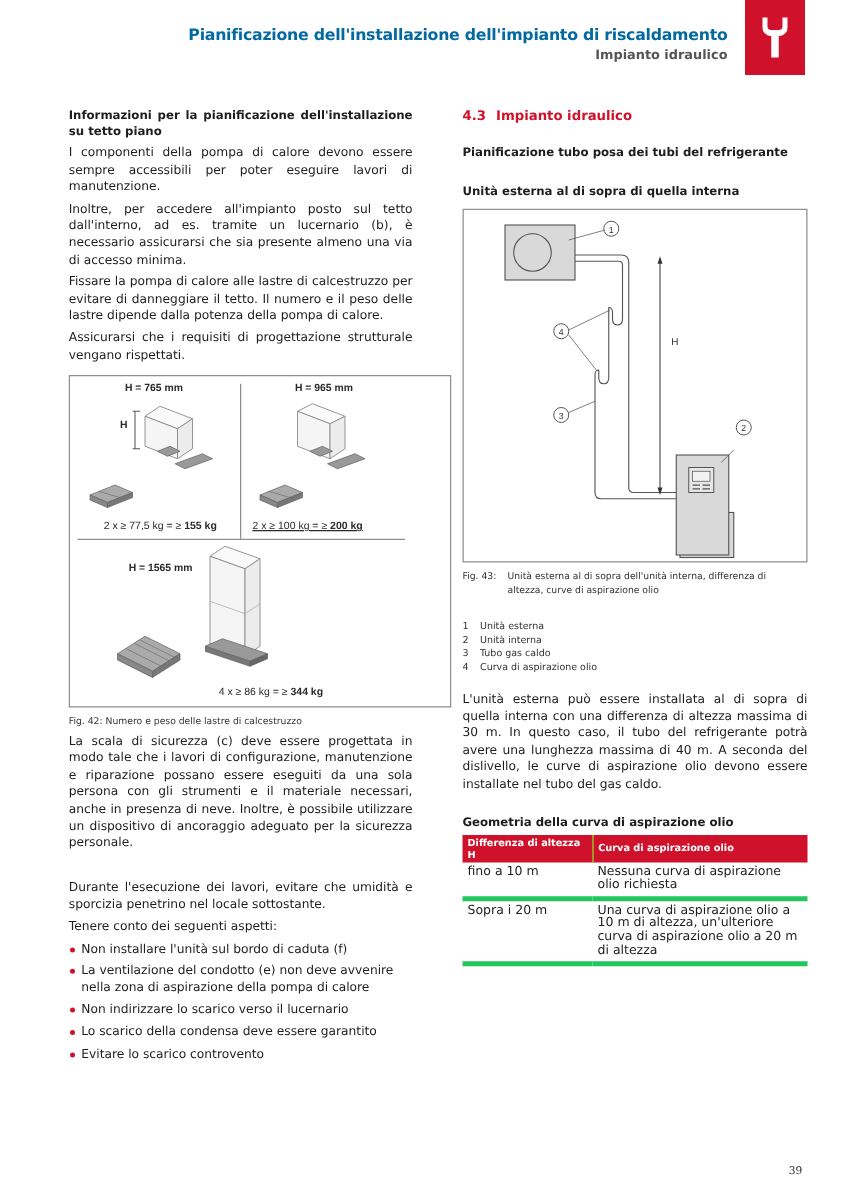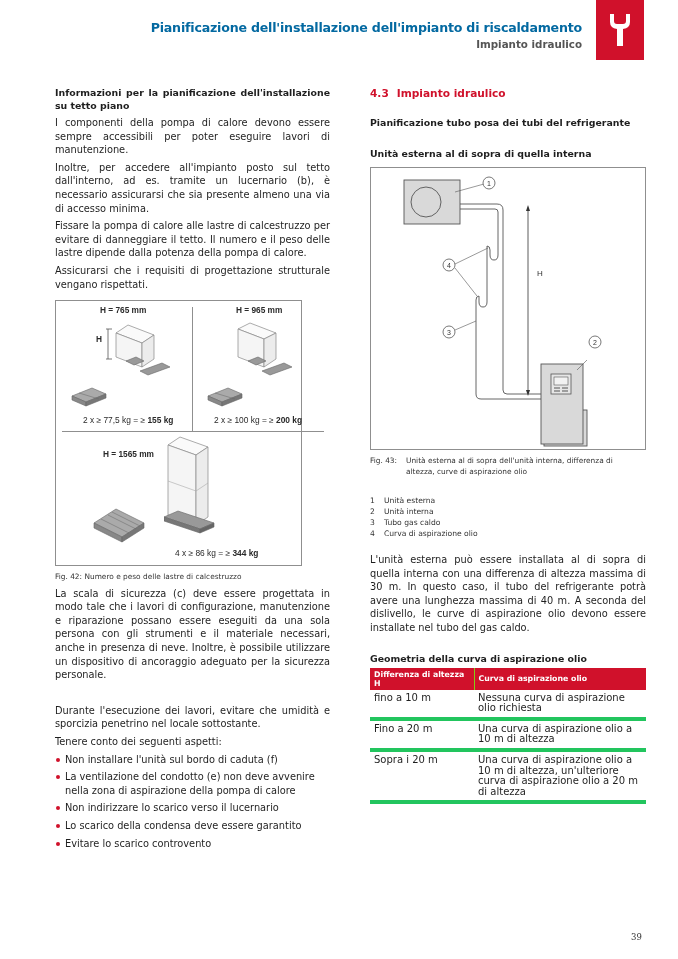--- a/index.html
+++ b/index.html
@@ -11,21 +11,21 @@
   .page-header .subtitle { font-size: 10.3px; font-weight: bold; color: #555555; margin-top: 3px; }
   .header-tab { position: absolute; top: 0; left: 596px; width: 48px; height: 60px; background: #d0112b; }
   .header-tab svg { position: absolute; left: 12px; top: 12px; }
 
   .col-left { position: absolute; left: 55px; top: 86px; width: 275px; }
   .col-right { position: absolute; left: 370px; top: 86px; width: 276px; }
 
   .heading-bold { font-size: 9.4px; font-weight: bold; line-height: 13px; text-align: justify; }
   .para { font-size: 9.8px; line-height: 13.6px; text-align: justify; margin-top: 4px; }
 
-  .fig42 { position: relative; width: 247px; height: 266px; border: 1px solid #8f8f8f; margin-top: 9px; }
+  .fig42 { position: relative; width: 306px; height: 266px; border: 1px solid #8f8f8f; margin-top: 9px; }
   .fig42 .vdiv { position: absolute; left: 136px; top: 6px; width: 1px; height: 124px; background: #8f8f8f; }
   .fig42 .hdiv { position: absolute; left: 6px; top: 130px; width: 262px; height: 1px; background: #8f8f8f; }
   .fig-label { position: absolute; font-family: "Liberation Sans", sans-serif; font-size: 8.3px; font-weight: bold; color: #2a2a2a; white-space: nowrap; }
   .fig-weight { position: absolute; font-family: "Liberation Sans", sans-serif; font-size: 8.4px; color: #2a2a2a; white-space: nowrap; }
   .fig-weight b { font-weight: bold; }
 
   .caption { font-size: 7.4px; line-height: 10.5px; color: #333; margin-top: 6px; }
   .caption .num { display: inline-block; width: 36px; }
   .caption .indent { padding-left: 36px; display: block; }
 
@@ -102,21 +102,21 @@
       <polygon points="36,18 48,12 48,38 36,46" fill="#ececec" stroke="#888" stroke-width="0.7"></polygon>
       <polygon points="20,40 30,36 38,40 28,44" fill="#999" stroke="#666" stroke-width="0.6"></polygon>
       <polygon points="34,50 56,42 64,46 42,54" fill="#999" stroke="#666" stroke-width="0.6"></polygon>
     </svg>
     <svg style="position:absolute; left:150px; top:83px;" width="40" height="24" viewBox="0 0 40 24">
       <polygon points="2,12 22,4 36,10 16,18" fill="#aaa" stroke="#666" stroke-width="0.6"></polygon>
       <polygon points="2,12 16,18 16,22 2,16" fill="#888" stroke="#666" stroke-width="0.6"></polygon>
       <polygon points="16,18 36,10 36,14 16,22" fill="#777" stroke="#666" stroke-width="0.6"></polygon>
       <line x1="9" y1="9" x2="29" y2="15" stroke="#666" stroke-width="0.5"></line>
     </svg>
-    <span class="fig-weight" style="left:158px; top:114px;"><span>2 x ≥ 100 kg = ≥ </span><b>200 kg</b></span>
+    <span class="fig-weight" style="left:146px; top:114px;text-decoration:underline;"><span>2 x ≥ 100 kg = ≥ </span><b>200 kg</b></span>
 
     <span class="fig-label" style="left:47px; top:148px;">H = 1565 mm</span>
     <svg style="position:absolute; left:108px; top:134px;" width="60" height="100" viewBox="0 0 60 100">
       <polygon points="4,10 16,2 44,12 32,20" fill="#fafafa" stroke="#888" stroke-width="0.7"></polygon>
       <polygon points="4,10 32,20 32,90 4,80" fill="#f5f5f5" stroke="#888" stroke-width="0.7"></polygon>
       <polygon points="32,20 44,12 44,82 32,90" fill="#ececec" stroke="#888" stroke-width="0.7"></polygon>
       <line x1="4" y1="46" x2="32" y2="56" stroke="#aaa" stroke-width="0.6"></line>
       <line x1="32" y1="56" x2="44" y2="48" stroke="#aaa" stroke-width="0.6"></line>
       <polygon points="0,82 14,76 50,88 36,94" fill="#999" stroke="#666" stroke-width="0.6"></polygon>
       <polygon points="0,82 36,94 36,98 0,86" fill="#777" stroke="#666" stroke-width="0.6"></polygon>
@@ -224,24 +224,20 @@
         <th>Differenza di altezza H</th>
         <th>Curva di aspirazione olio</th>
       </tr>
     </thead>
     <tbody>
       <tr>
         <td>fino a 10 m</td>
         <td>Nessuna curva di aspirazione olio richiesta</td>
       </tr>
       <tr>
-        <td>Fino a 20 m</td>
-        <td>Una curva di aspirazione olio a 10 m di altezza</td>
-      </tr>
-      <tr>
         <td>Sopra i 20 m</td>
         <td>Una curva di aspirazione olio a 10 m di altezza, un'ulteriore curva di aspirazione olio a 20 m di altezza</td>
       </tr>
     </tbody>
   </table>
 </div>
 
 <div class="page-number">39</div>
 
 </body></html>

